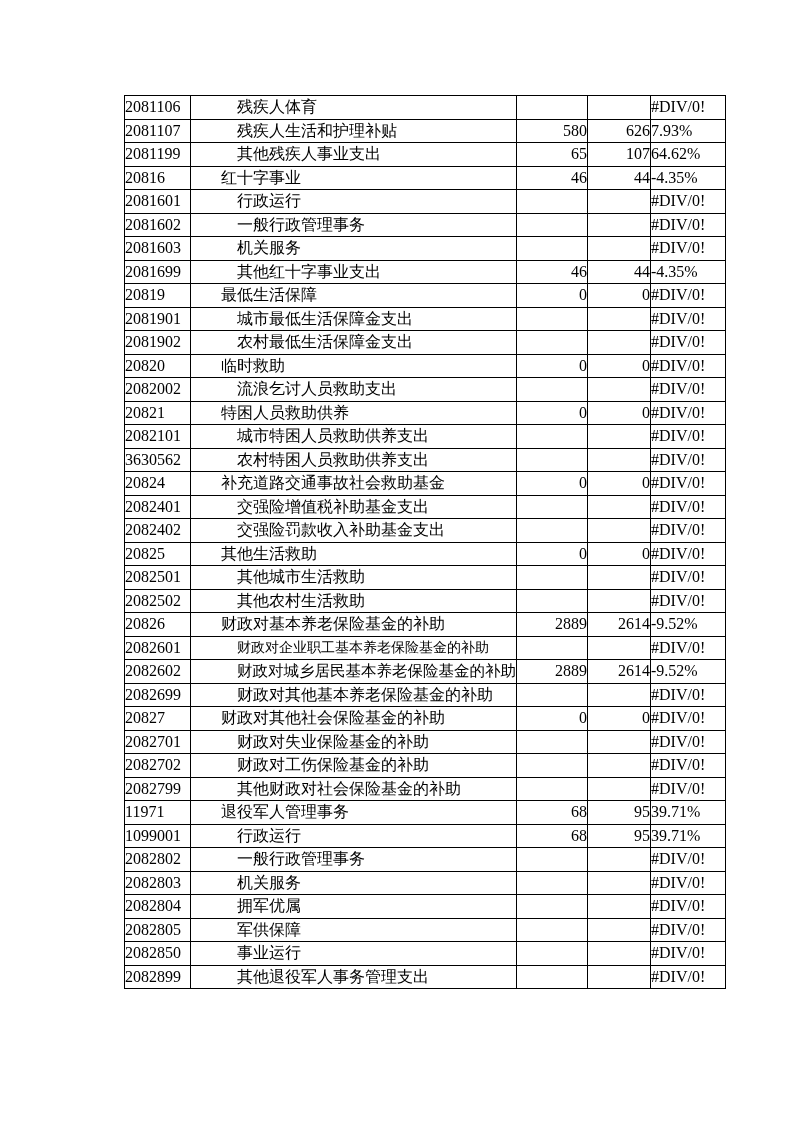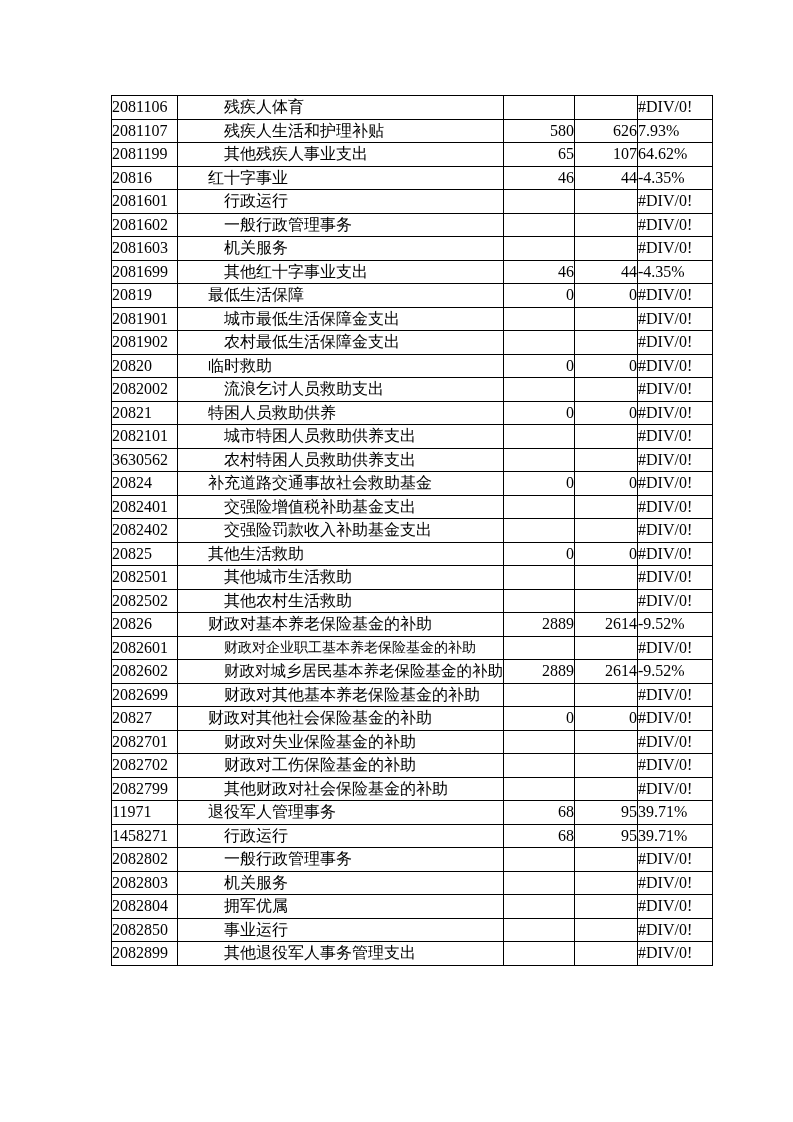--- a/index.html
+++ b/index.html
@@ -7,21 +7,21 @@
     width: 793px;
     height: 1122px;
     background: #ffffff;
     position: relative;
     overflow: hidden;
     font-family: "Liberation Serif", "DejaVu Serif", serif;
     color: #000000;
   }
   .sheet {
     position: absolute;
-    left: 111px;
+    left: 124px;
     top: 95px;
   }
   table.budget {
     border-collapse: collapse;
     table-layout: fixed;
     width: 601px;
   }
   table.budget col.c-code   { width: 66px; }
   table.budget col.c-name   { width: 326px; }
   table.budget col.c-val1   { width: 71px; }
@@ -269,21 +269,21 @@
     <td class="pct">#DIV/0!</td>
   </tr>
         <tr>
     <td class="code">11971</td>
     <td class="name lv2">退役军人管理事务</td>
     <td class="num">68</td>
     <td class="num">95</td>
     <td class="pct">39.71%</td>
   </tr>
         <tr>
-    <td class="code">1458271</td>
+    <td class="code">1099001</td>
     <td class="name lv3">行政运行</td>
     <td class="num">68</td>
     <td class="num">95</td>
     <td class="pct">39.71%</td>
   </tr>
         <tr>
     <td class="code">2082802</td>
     <td class="name lv3">一般行政管理事务</td>
     <td class="num"></td>
     <td class="num"></td>
@@ -292,20 +292,27 @@
         <tr>
     <td class="code">2082803</td>
     <td class="name lv3">机关服务</td>
     <td class="num"></td>
     <td class="num"></td>
     <td class="pct">#DIV/0!</td>
   </tr>
         <tr>
     <td class="code">2082804</td>
     <td class="name lv3">拥军优属</td>
+    <td class="num"></td>
+    <td class="num"></td>
+    <td class="pct">#DIV/0!</td>
+  </tr>
+        <tr>
+    <td class="code">2082805</td>
+    <td class="name lv3">军供保障</td>
     <td class="num"></td>
     <td class="num"></td>
     <td class="pct">#DIV/0!</td>
   </tr>
         <tr>
     <td class="code">2082850</td>
     <td class="name lv3">事业运行</td>
     <td class="num"></td>
     <td class="num"></td>
     <td class="pct">#DIV/0!</td>

